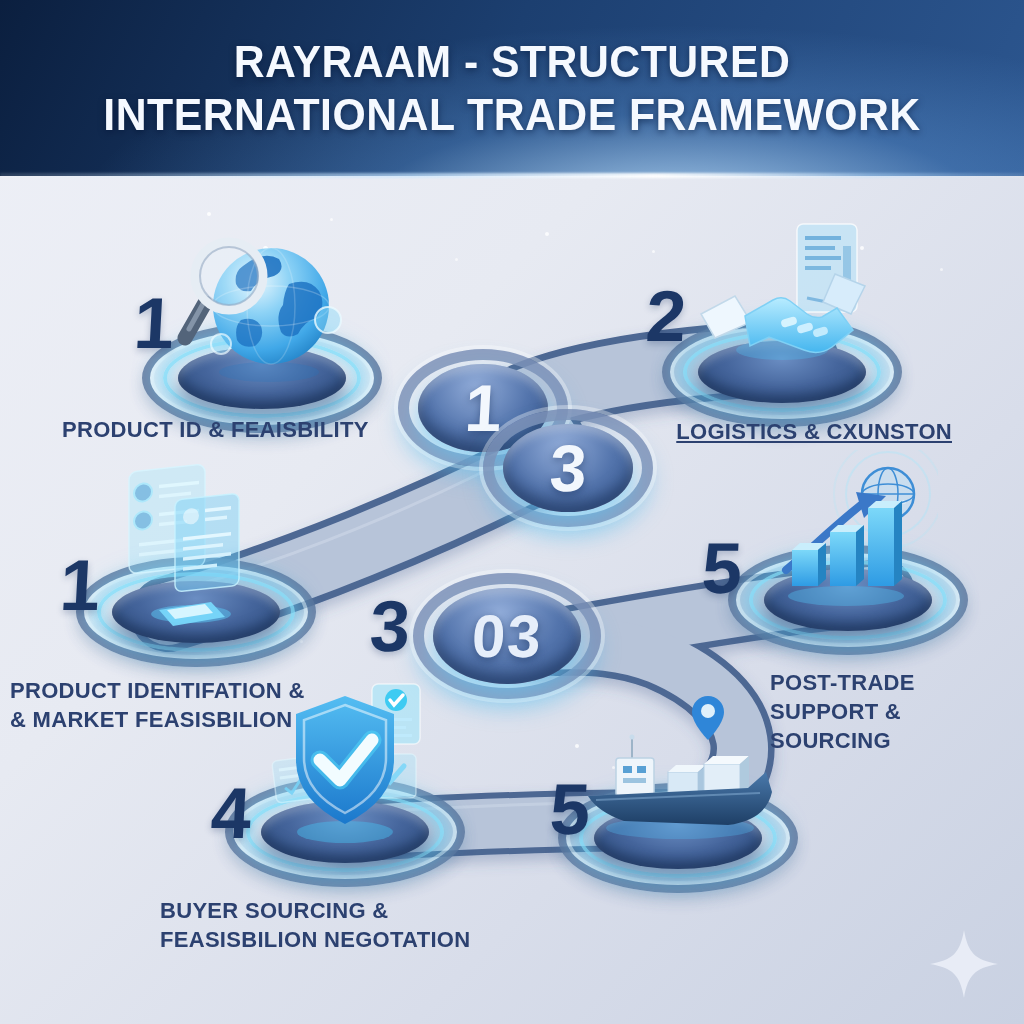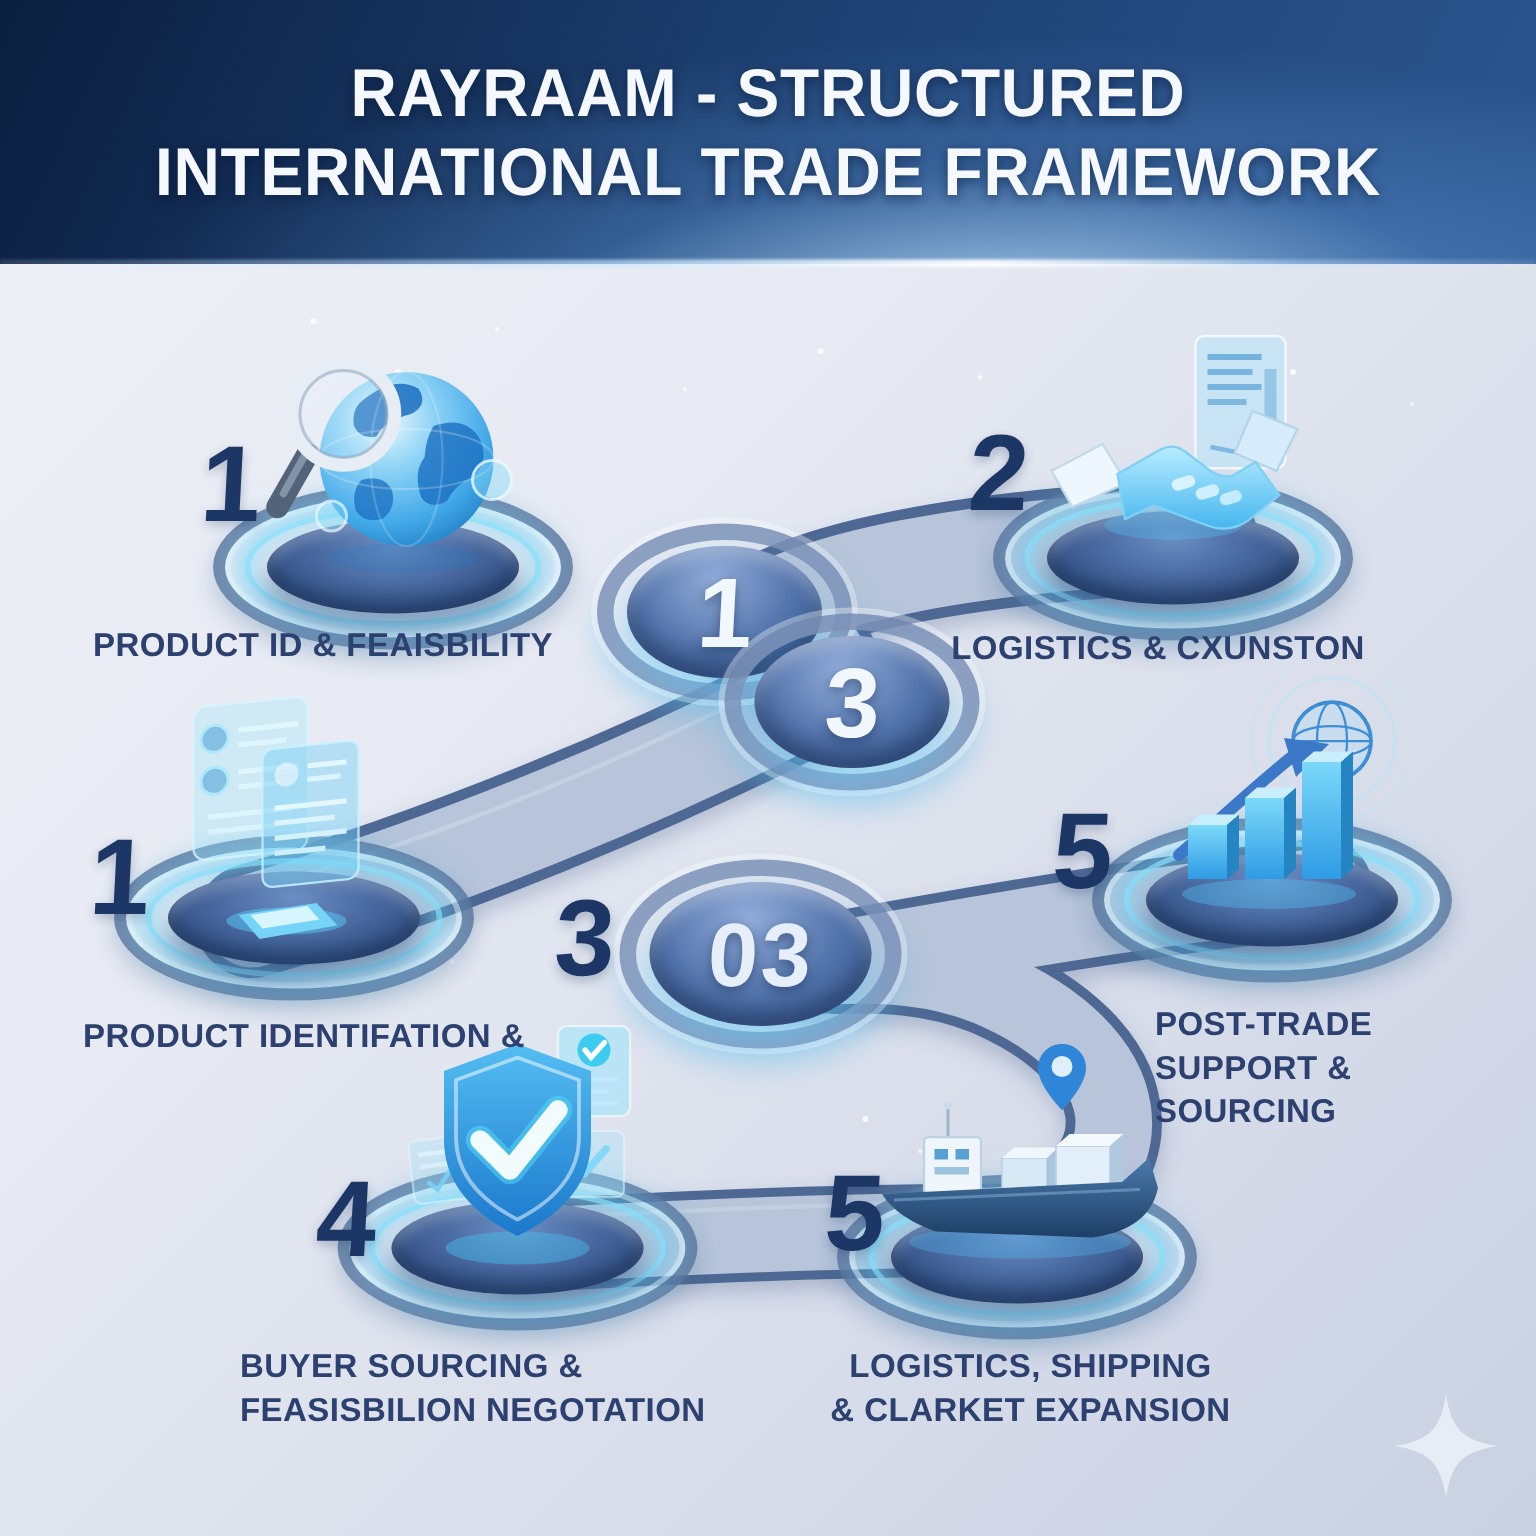--- a/index.html
+++ b/index.html
@@ -87,22 +87,22 @@
   .ic-s1{left:177px; top:228px;}
   .ic-s2{left:697px; top:222px;}
   .ic-s3{left:111px; top:462px;}
   .ic-s4{left:758px; top:450px;}
   .ic-s5{left:260px; top:682px;}
   .ic-s6{left:580px; top:696px;}
   
   .label { position:absolute; z-index:5; font-size:22px; font-weight:700; color:#2c4170;
     letter-spacing:.3px; line-height:1.32; }
   .lab-s1{left:62px;  top:415px; width:390px; text-align:left;}
-  .lab-s2{left:592px; top:417px; width:360px; text-align:center;}
-  .lab-s3{left:10px;  top:676px; width:340px; text-align:right;}
+  .lab-s2{left:592px; top:417px; width:360px; text-align:right;text-decoration:underline;}
+  .lab-s3{left:10px;  top:676px; width:340px; text-align:left;}
   .lab-s4{left:770px; top:668px; width:250px; text-align:left;}
   .lab-s5{left:160px; top:896px; width:370px; text-align:left;}
   .lab-s6{left:512px; top:896px; width:350px; text-align:center;}
   .label span { display:block; }
   
   .dot { position:absolute; background:#ffffff; border-radius:50%; z-index:2; }
   .sparkle { position:absolute; left:922px; top:922px; z-index:5; }
 </style>
 </head>
 <body>
@@ -371,31 +371,28 @@
   </svg>
 
   <div class="label lab-s1">
     <span>PRODUCT ID &amp; FEAISBILITY</span>
   </div>
   <div class="label lab-s2">
     <span>LOGISTICS &amp; CXUNSTON</span>
   </div>
   <div class="label lab-s3">
     <span>PRODUCT IDENTIFATION &amp;</span>
+    <span>&amp; MARKET FEASISBILION</span>
   </div>
   <div class="label lab-s4">
     <span>POST-TRADE SUPPORT &amp;</span>
     <span>SOURCING</span>
   </div>
   <div class="label lab-s5">
     <span>BUYER SOURCING &amp;</span>
     <span>FEASISBILION NEGOTATION</span>
   </div>
-  <div class="label lab-s6">
-    <span>LOGISTICS, SHIPPING</span>
-    <span>&amp; CLARKET EXPANSION</span>
-  </div>
 
   <svg class="sparkle" width="84" height="84" viewBox="-42 -42 84 84">
     <path d="M0,-34 C4,-11 11,-4 34,0 C11,4 4,11 0,34 C-4,11 -11,4 -34,0 C-11,-4 -4,-11 0,-34 Z" fill="#e9edf7" opacity=".95"></path>
   </svg>
 
 </div>
 
 </body></html>

